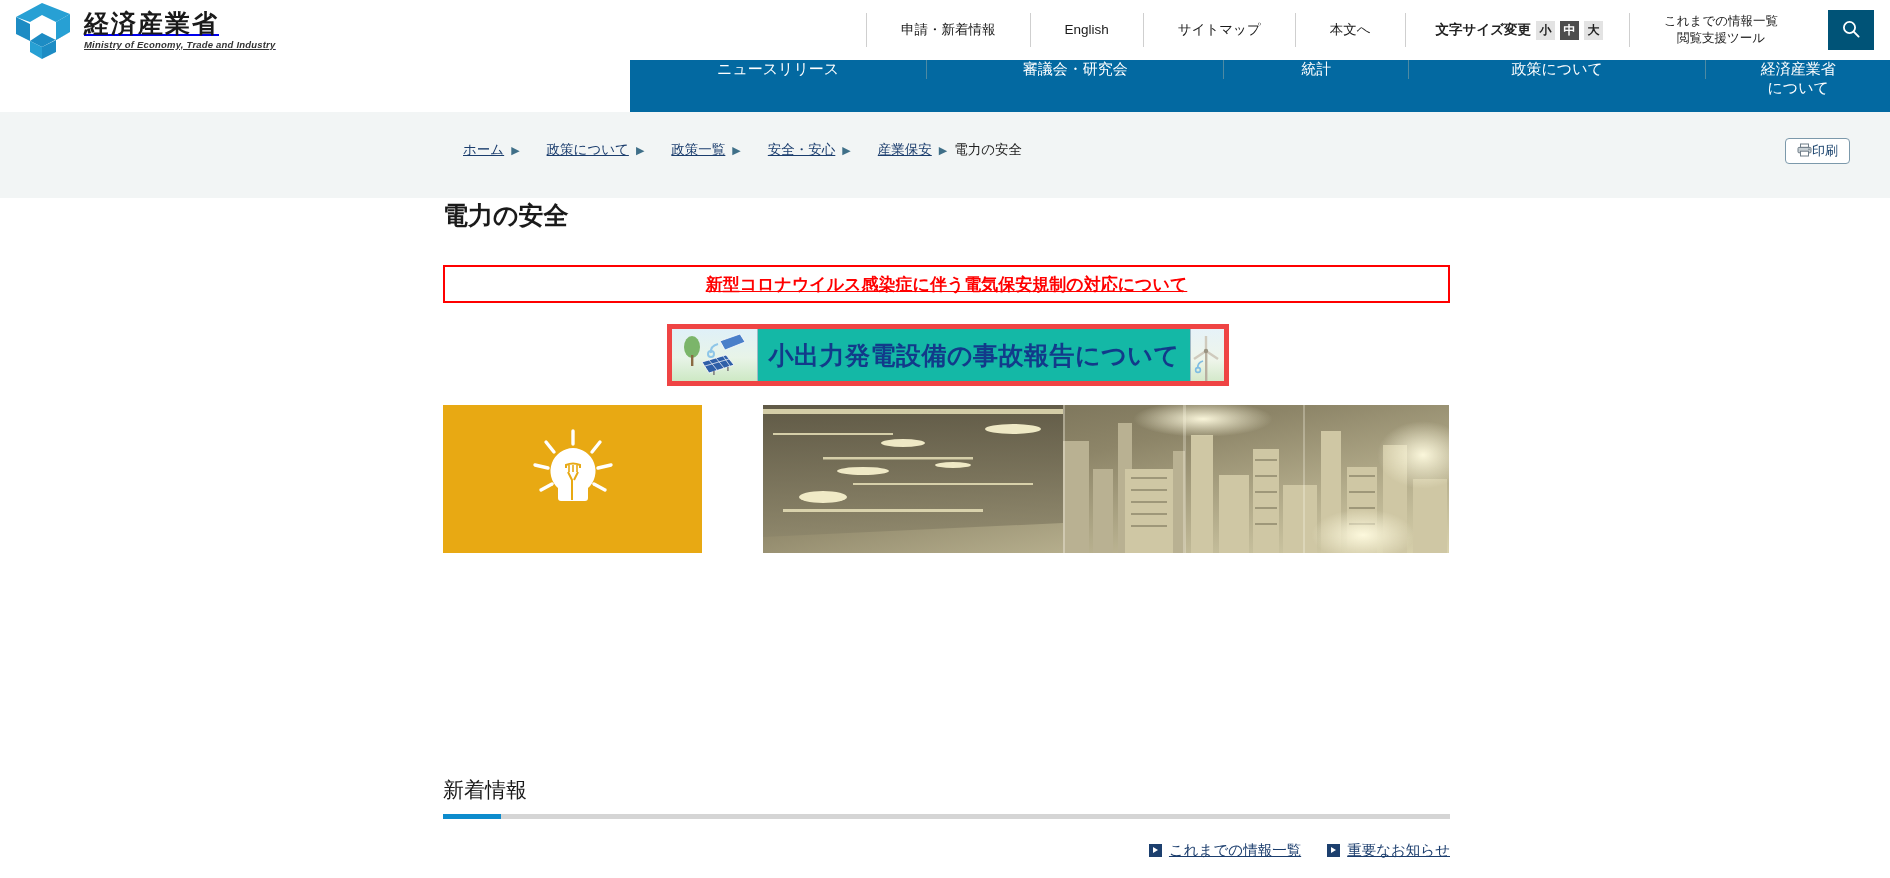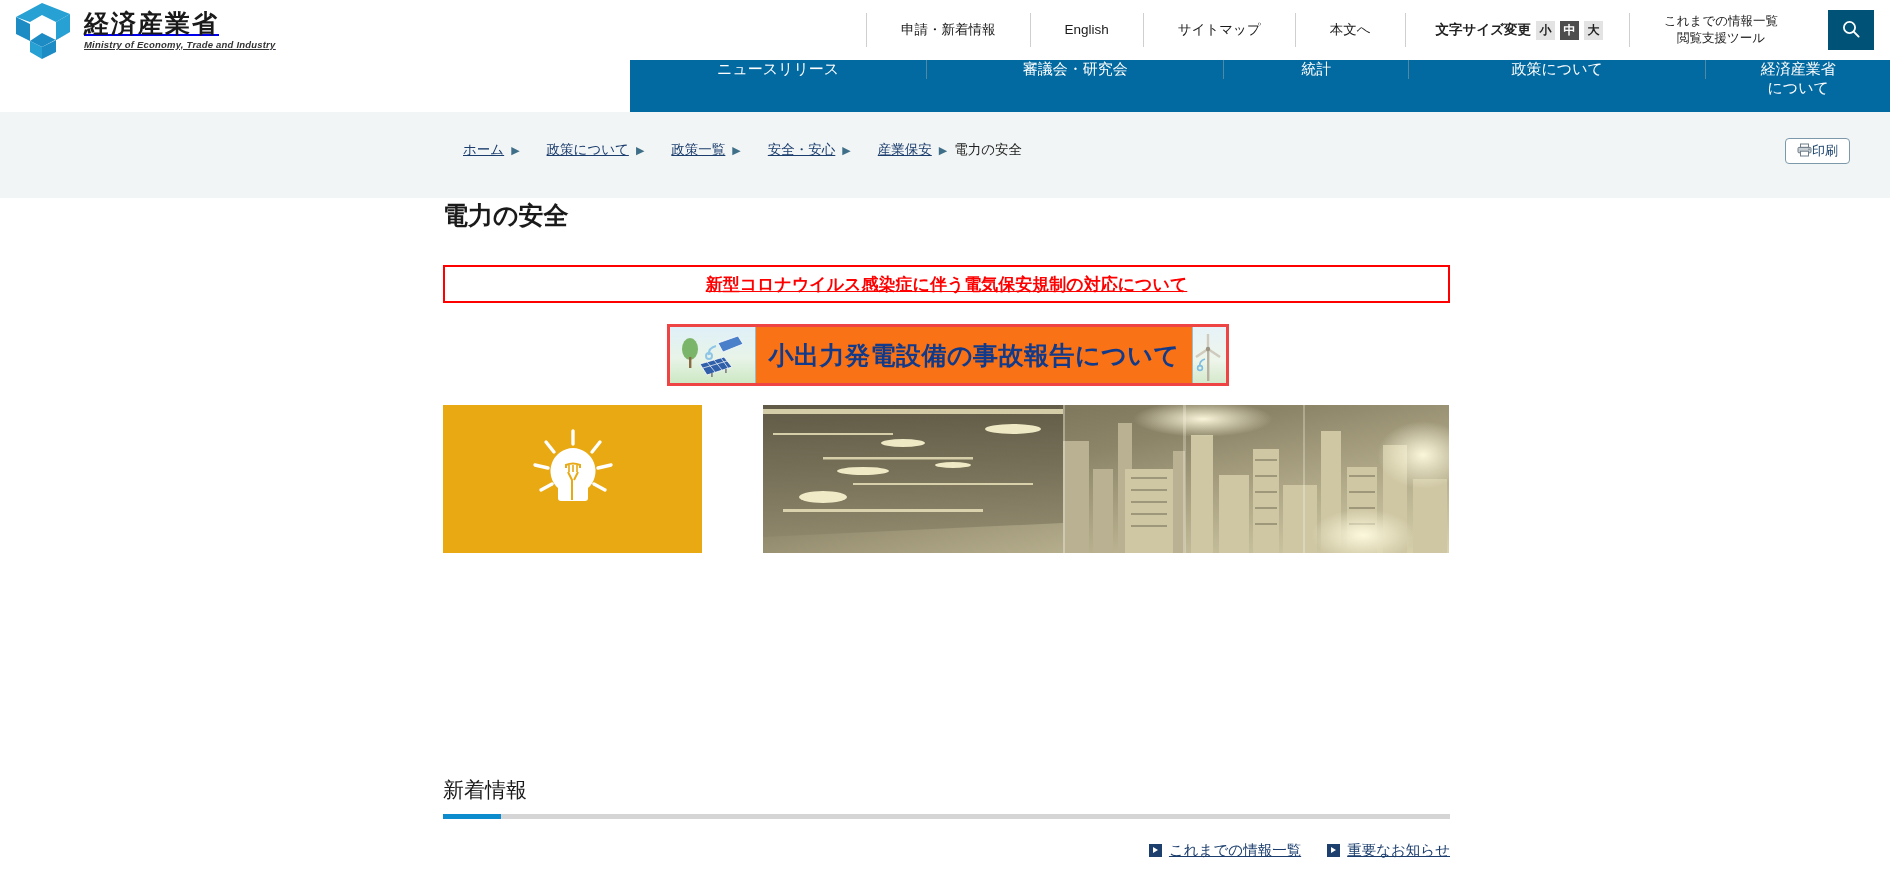--- a/index.html
+++ b/index.html
@@ -206,22 +206,22 @@
     color: #ff0000;
     font-size: 17px;
     font-weight: 700;
     text-decoration: underline;
   }
 
   .banner-link {
     position: absolute;
     left: 667px; top: 126px;
     width: 562px; height: 62px;
-    border: 3px solid #ef4444;
-    background: #f97316;
+    border: 5px solid #ef4444;
+    background: #14b8a6;
     display: block;
     overflow: hidden;
   }
   .banner-panel-l {
     position: absolute; left: 0; top: 0;
     width: 86px; height: 100%;
     background: linear-gradient(#dff0f8 0%, #e8f4e8 55%, #cde8c4 100%);
     border-right: 1px solid #9fb9c6;
   }
   .banner-panel-r {

